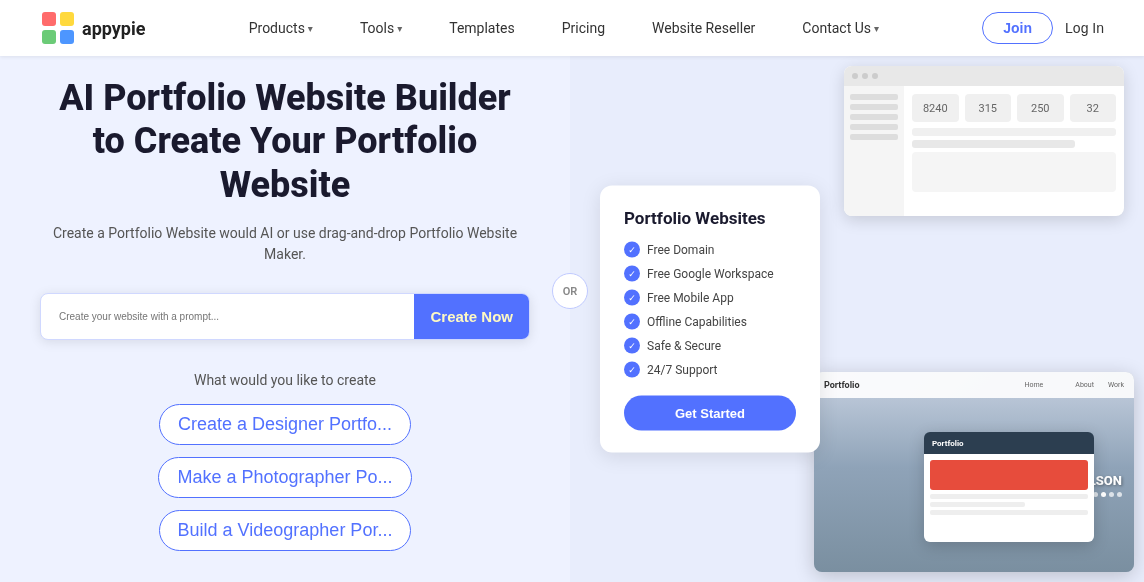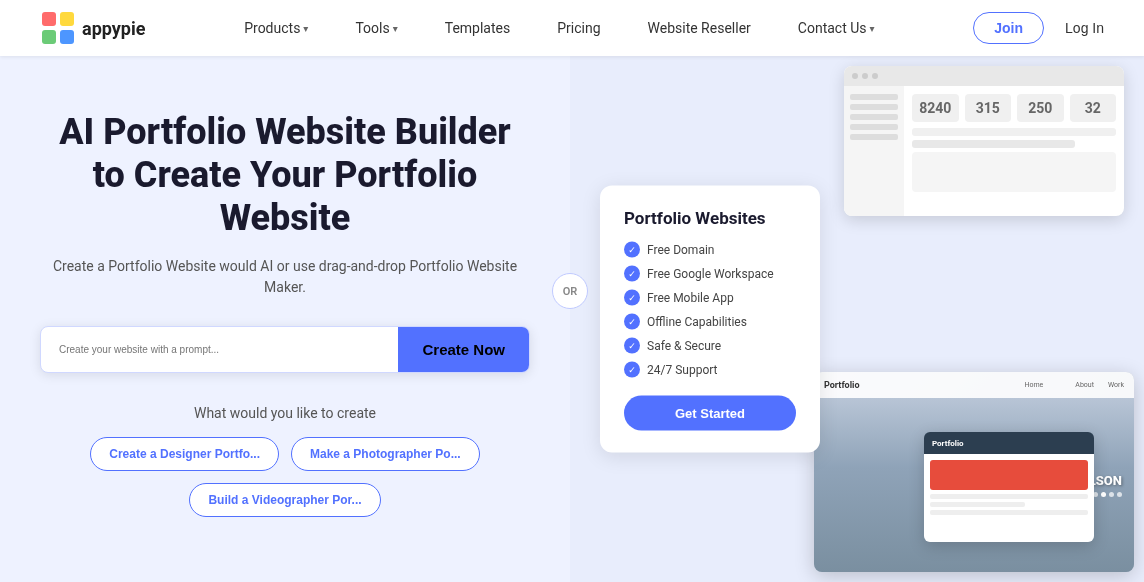--- a/index.html
+++ b/index.html
@@ -54,21 +54,21 @@
       border-radius: 4px;
       white-space: nowrap;
     }
     .nav-link .chevron {
       font-size: 10px;
       color: #666;
     }
     .nav-actions {
       display: flex;
       align-items: center;
-      gap: 21px;
+      gap: 12px;
     }
     .btn-join {
       border: 1.5px solid #5271ff;
       color: #5271ff;
       background: transparent;
       padding: 7px 20px;
       border-radius: 22px;
       font-size: 14px;
       font-weight: 600;
       cursor: pointer;
@@ -130,23 +130,23 @@
       flex: 1;
       border: none;
       outline: none;
       padding: 14px 18px;
       font-size: 10px;
       color: #888;
       background: transparent;
     }
     .btn-create-now {
       background: #5271ff;
-      color: #000000;
+      color: #fef9c3;
       border: none;
-      padding: 14px 24px;
+      padding: 14px 16px;
       font-size: 15px;
       font-weight: 600;
       cursor: pointer;
       white-space: nowrap;
     }
     .what-create-label {
       font-size: 14px;
       color: #555;
       margin-bottom: 16px;
       text-align: center;
@@ -156,24 +156,24 @@
       gap: 12px;
       flex-wrap: wrap;
       justify-content: center;
     }
     .pill {
       border: 1.5px solid #5271ff;
       color: #5271ff;
       background: #fff;
       border-radius: 22px;
       padding: 9px 18px;
-      font-size: 12px;
+      font-size: 18px;
       cursor: pointer;
       white-space: nowrap;
-      font-weight: 700;
+      font-weight: 400;
     }
 
     
     .or-divider {
       position: absolute;
       left: 570px;
       top: 50%;
       transform: translate(-50%, -50%);
       width: 36px;
       height: 36px;
@@ -314,23 +314,23 @@
       margin-bottom: 6px;
     }
     .mockup-stat-box {
       flex: 1;
       background: #f0f0f0;
       border-radius: 4px;
       height: 28px;
       display: flex;
       align-items: center;
       justify-content: center;
-      font-size: 14px;
+      font-size: 11px;
       color: #666;
-      font-weight: 700;
+      font-weight: 400;
     }
 
     .mockup-bottom {
       position: absolute;
       bottom: 10px;
       right: 10px;
       width: 320px;
       height: 200px;
       border-radius: 8px;
       overflow: hidden;

